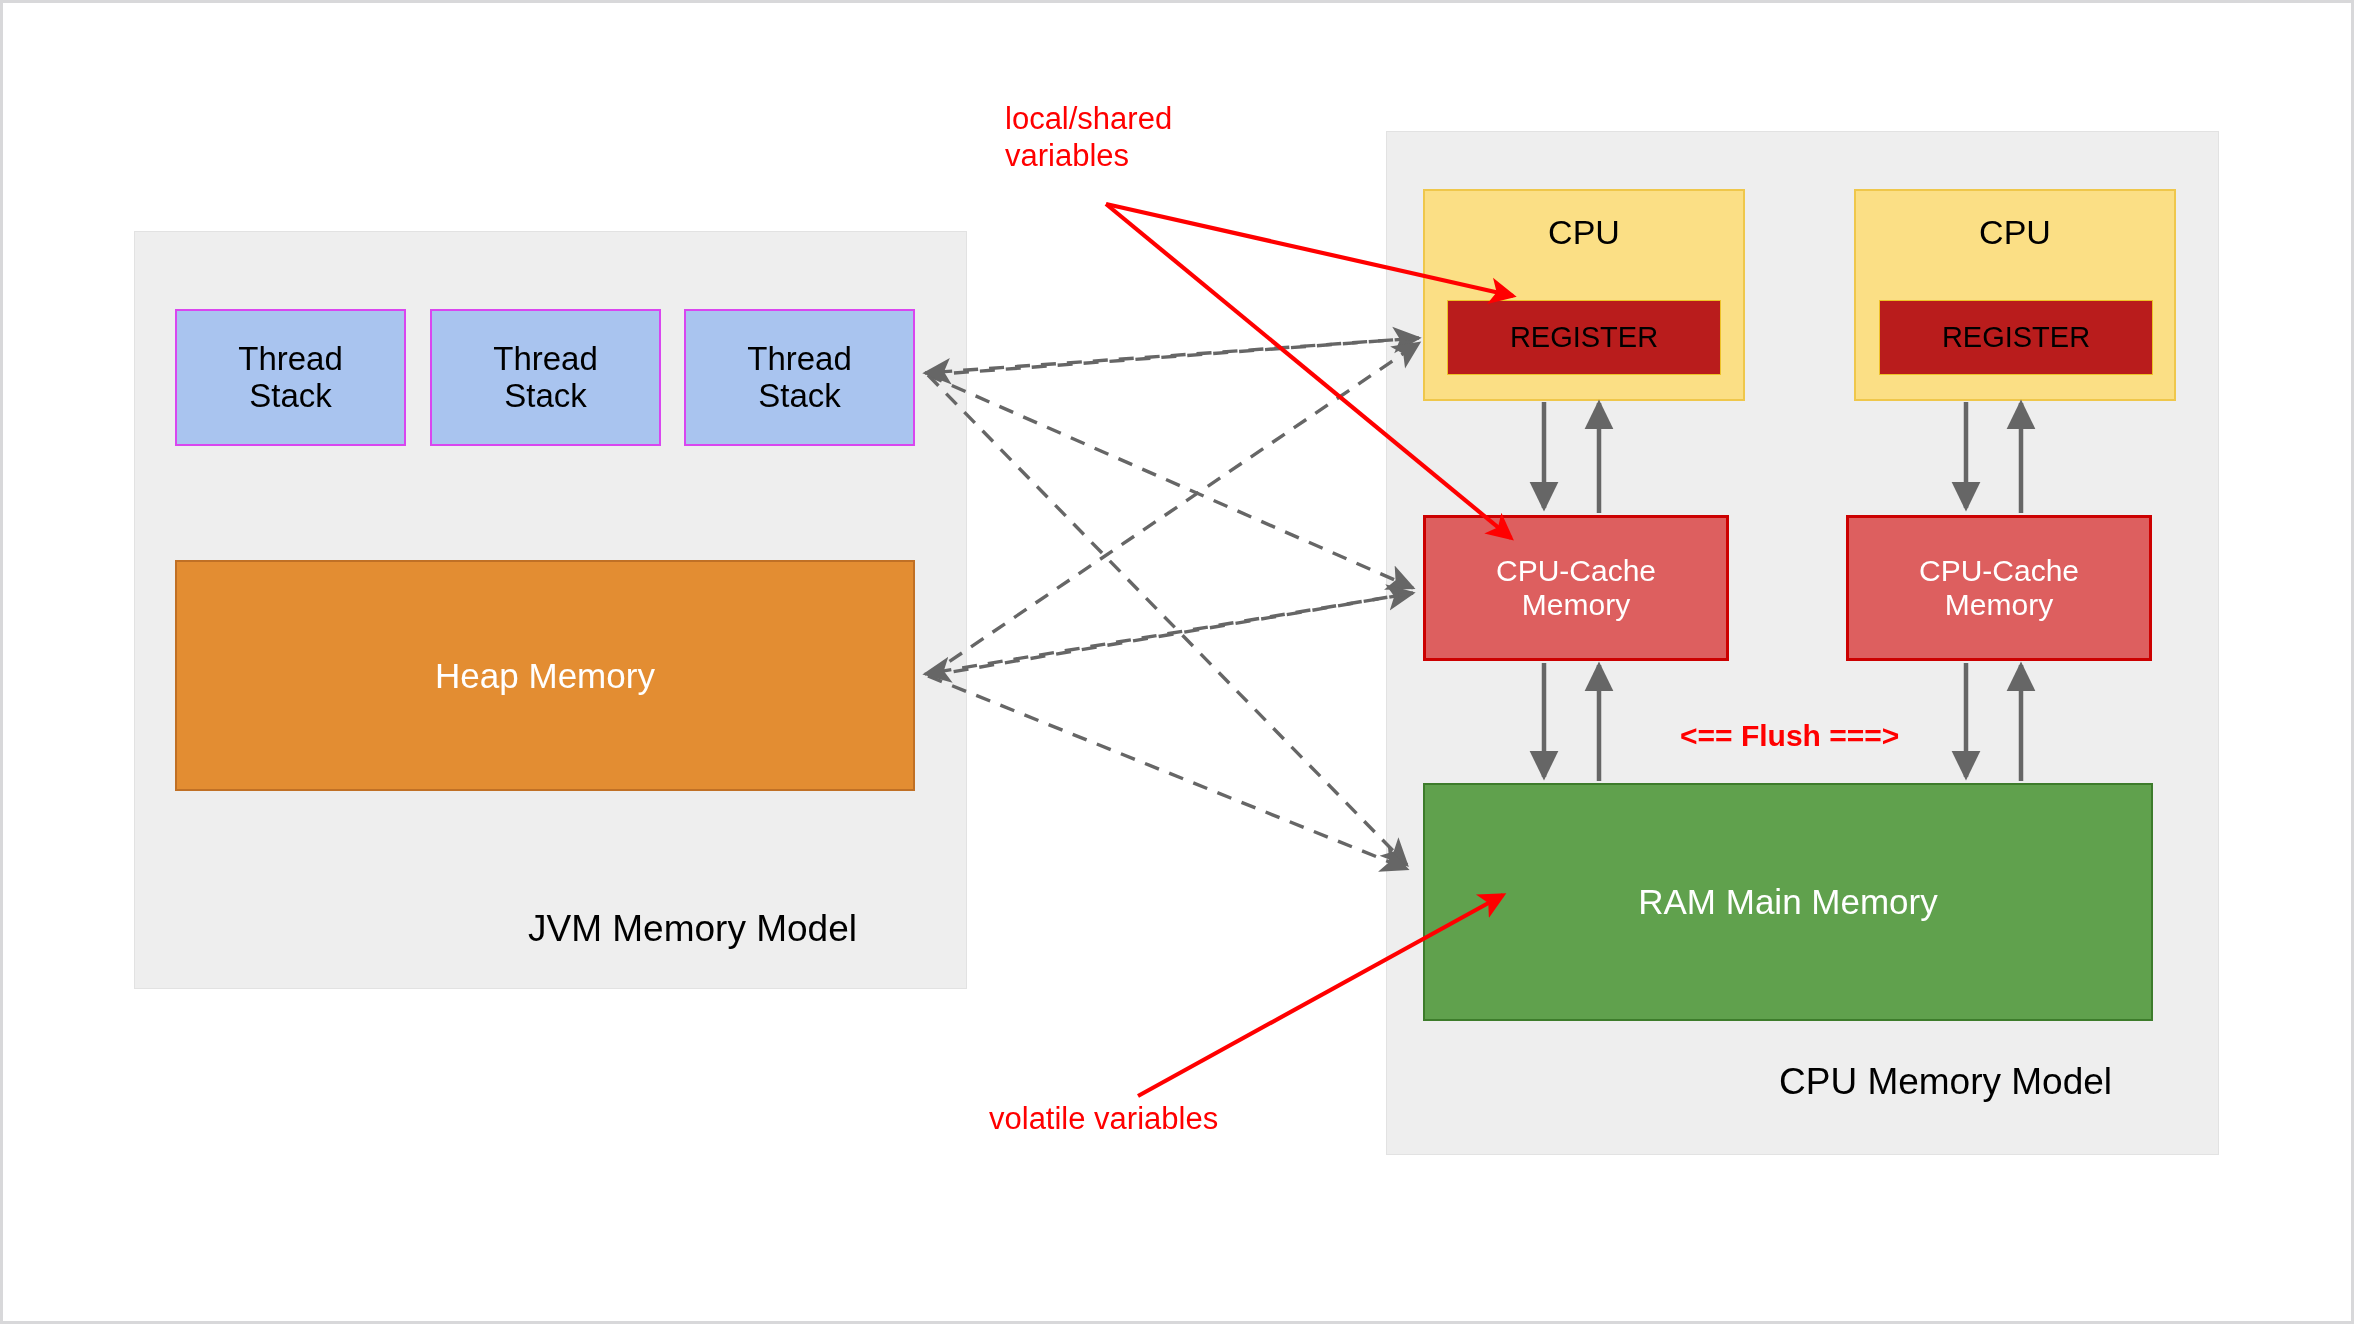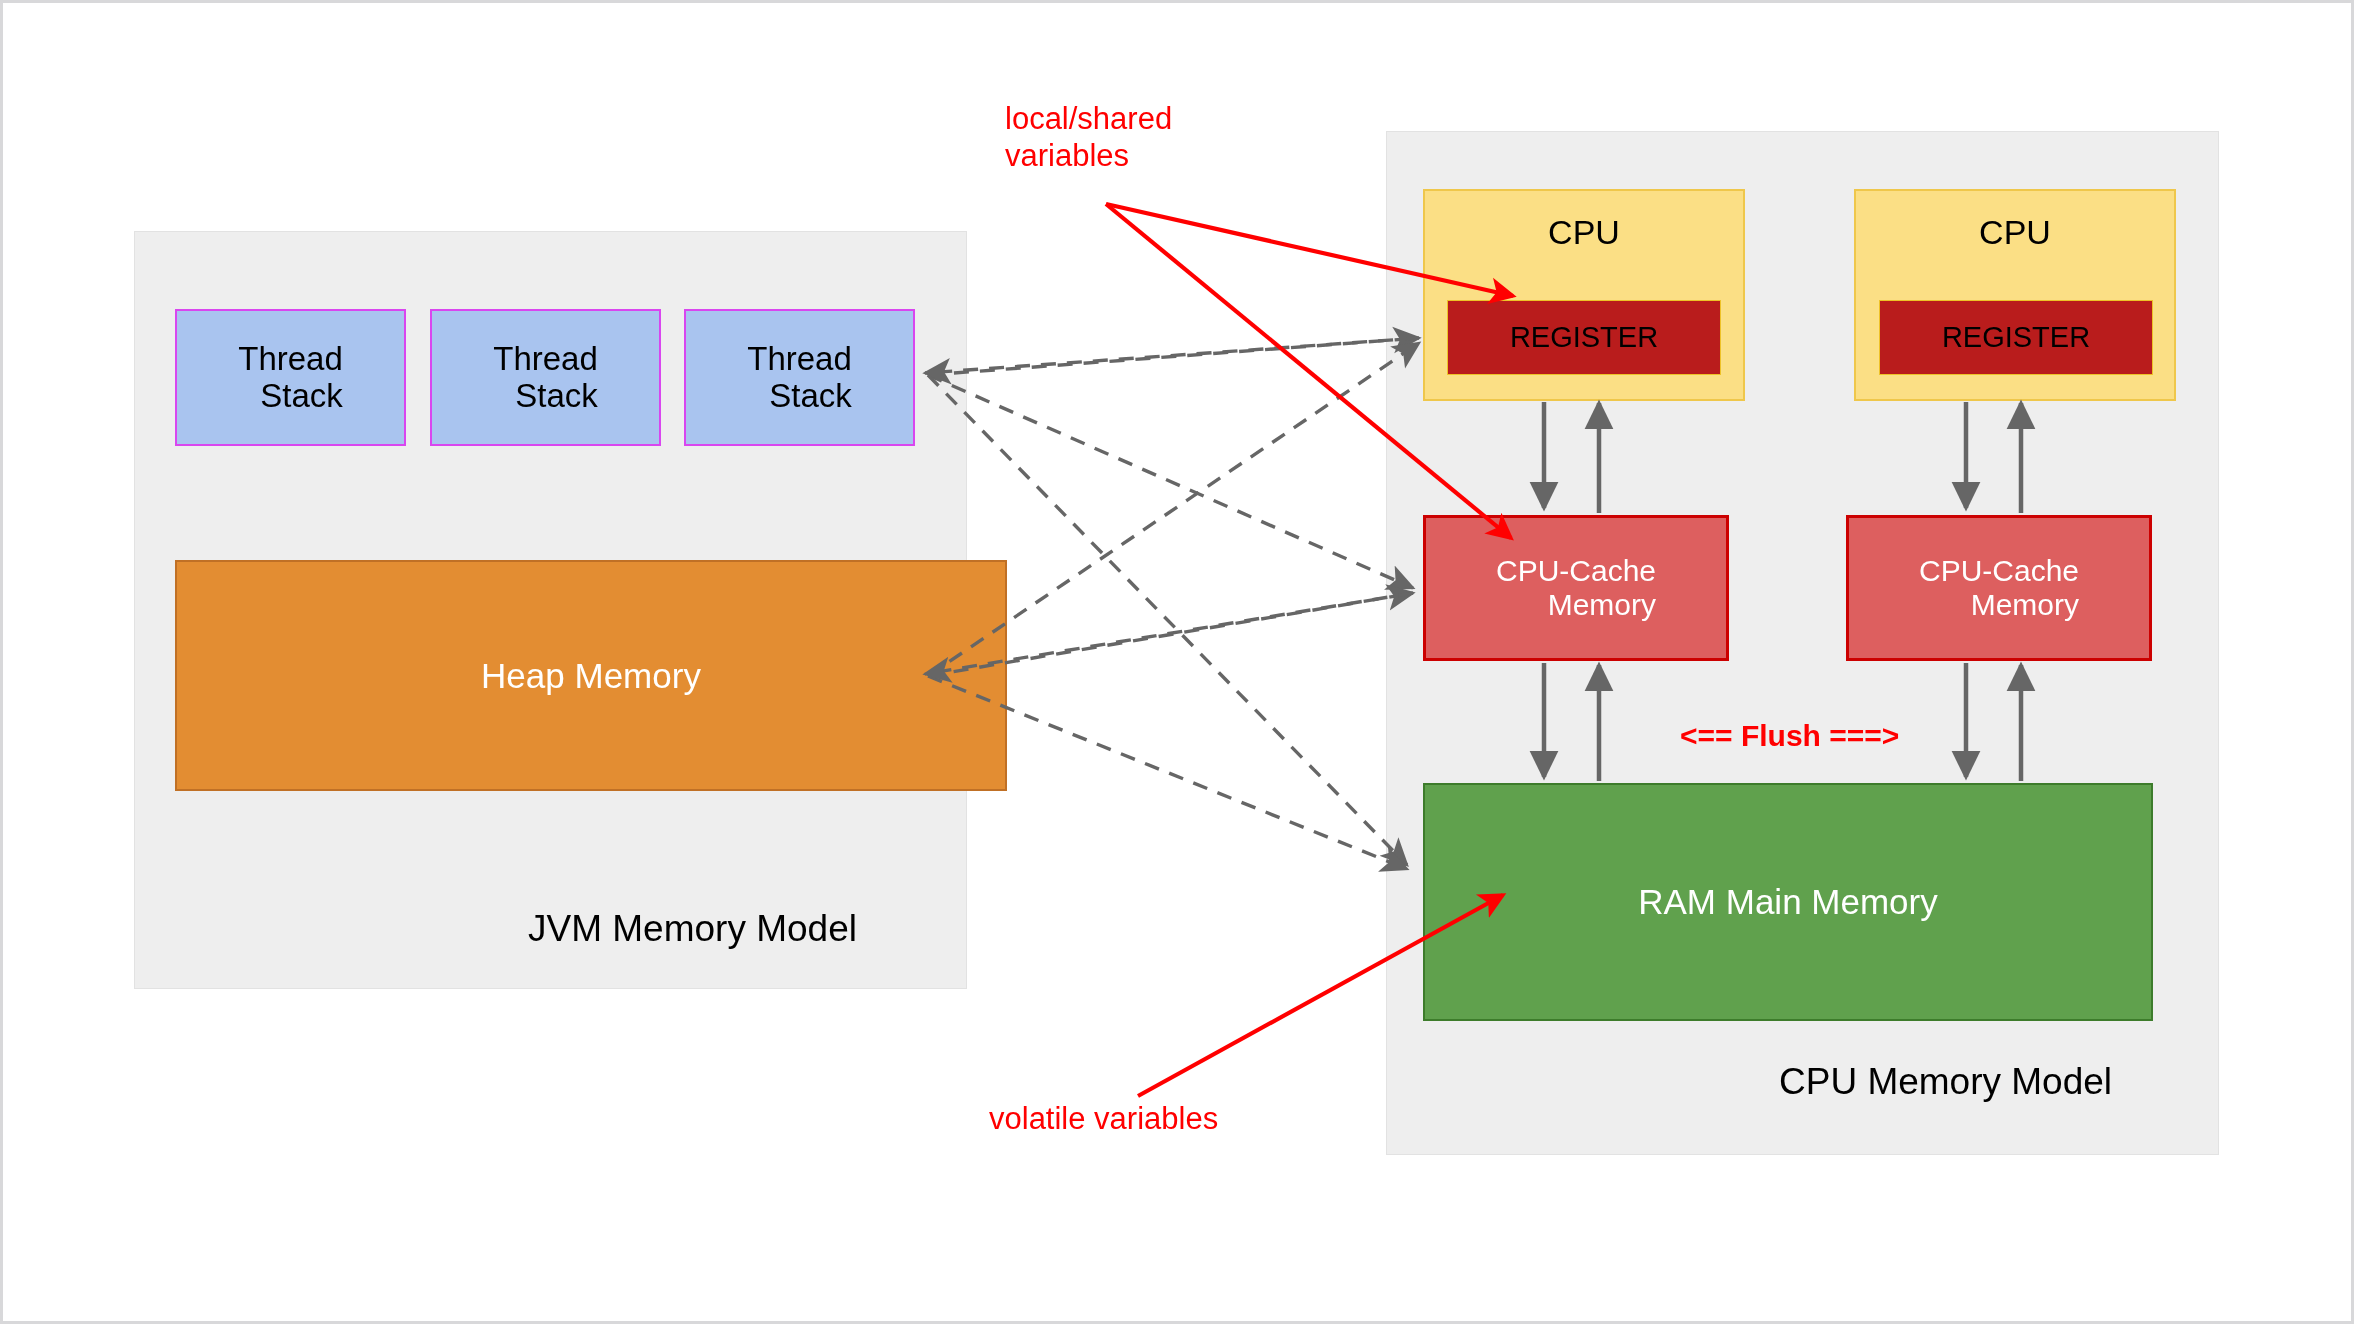--- a/index.html
+++ b/index.html
@@ -32,21 +32,21 @@
     font-size: 37px;
     white-space: nowrap;
   }
   
   .node {
     position: absolute;
     box-sizing: border-box;
     display: flex;
     align-items: center;
     justify-content: center;
-    text-align: right;
+    text-align: center;
     line-height: 1.12;
   }
   .thread-stack {
     background: #a9c4ef;
     border: 2px solid #d946ef;
     color: #000000;
     font-size: 33px;
   }
   .heap {
     background: #e38d32;
@@ -119,21 +119,21 @@
   </div>
   <div class="node thread-stack" style="left:427px; top:306px; width:231px; height:137px;">
     <span style="white-space: pre-line;">Thread
 Stack</span>
   </div>
   <div class="node thread-stack" style="left:681px; top:306px; width:231px; height:137px;">
     <span style="white-space: pre-line;">Thread
 Stack</span>
   </div>
 
-  <div class="node heap" style="left:172px; top:557px; width:832px; height:231px;">
+  <div class="node heap" style="left:172px; top:557px; width:740px; height:231px;">
     <span>Heap Memory</span>
   </div>
 
   <div class="group-label" style="left:525px; top:905px;">JVM Memory Model</div>
 
   <div class="group" style="left:1383px; top:128px; width:833px; height:1024px;"></div>
 
   <div class="node cpu" style="left:1420px; top:186px; width:322px; height:212px;">
     <span>CPU</span>
   </div>

